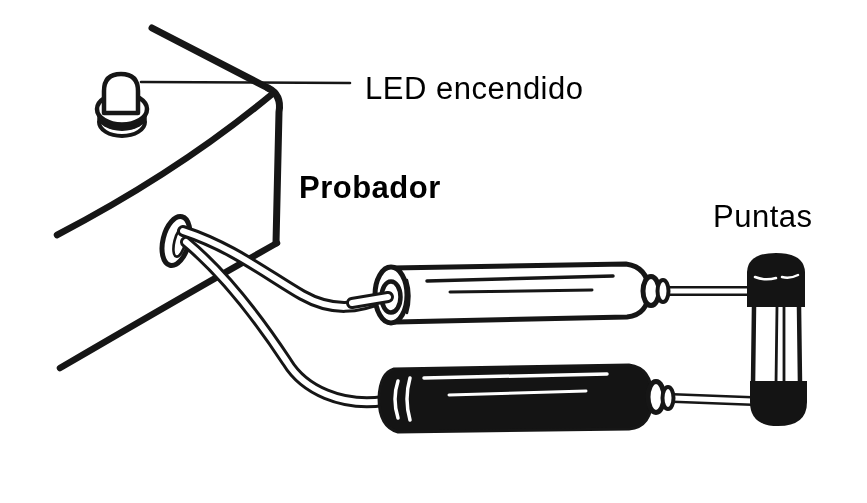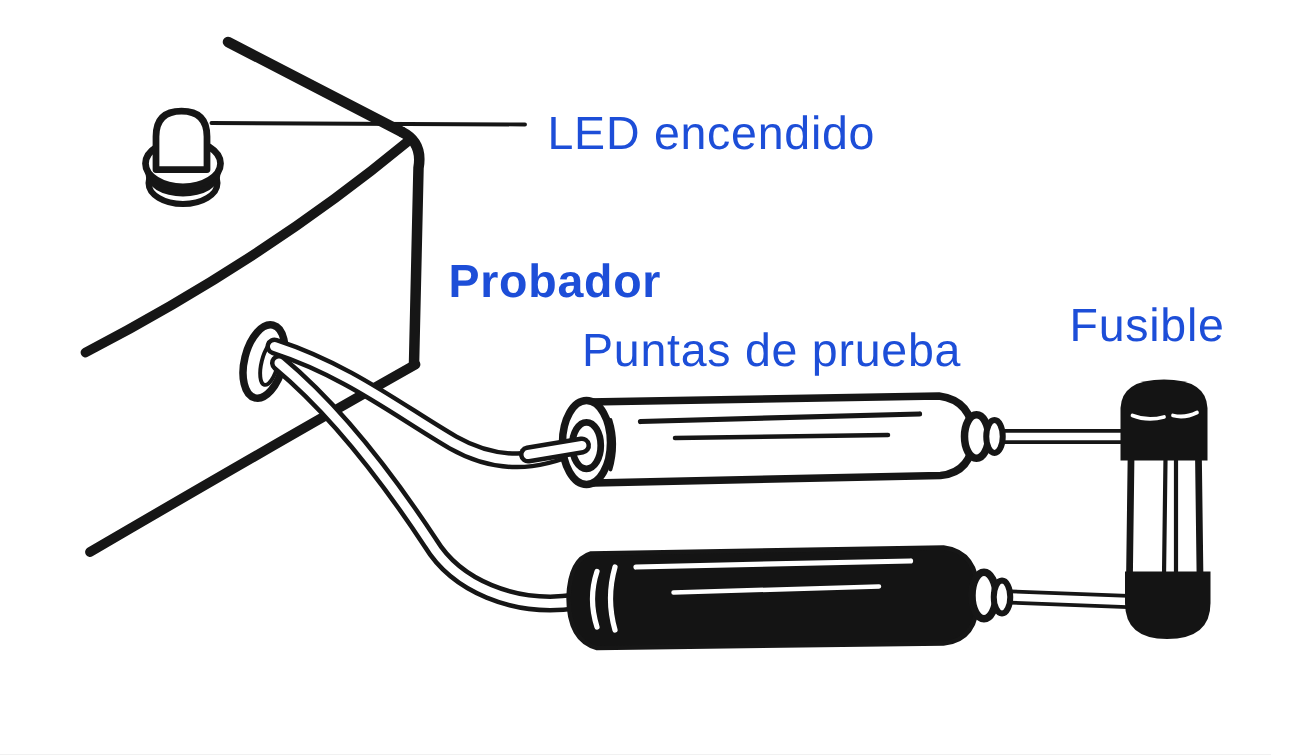--- a/index.html
+++ b/index.html
@@ -10,21 +10,21 @@
     overflow:hidden;
     font-family:"Liberation Sans", sans-serif;
   }
   .stage svg{position:absolute;left:0;top:0;}
   .figure-label{
     position:absolute;
     font-family:"Liberation Sans", sans-serif;
     font-size:31px;
     letter-spacing:0.5px;
     line-height:31px;
-    color:#1d4ed8;
+    color:#000000;
     white-space:nowrap;
   }
   .lbl-led{left:365px;top:73px;}
   .lbl-tester{left:299px;top:172px;font-weight:bold;}
   .lbl-probes{left:388px;top:218px;}
   .lbl-fuse{left:713px;top:201px;}
 </style>
 </head>
 <body>
 
@@ -103,16 +103,15 @@
         <path d="M755,277 Q765,281 776,278" stroke="#ffffff" stroke-width="2.5"></path>
         <path d="M782,277 Q790,279 798,275" stroke="#ffffff" stroke-width="2.5"></path>
         <path d="M750,381 L807,381 L807,402 Q807,426 778,426 Q750,426 750,402 Z" fill="#141414" stroke="none"></path>
       </g>
 
     </g>
   </svg>
 
   <div class="figure-label lbl-led">LED encendido</div>
   <div class="figure-label lbl-tester">Probador</div>
-  <div class="figure-label lbl-probes">Puntas de prueba</div>
-  <div class="figure-label lbl-fuse">Fusible</div>
+  <div class="figure-label lbl-fuse">Puntas</div>
 
 </div>
 
 </body></html>

